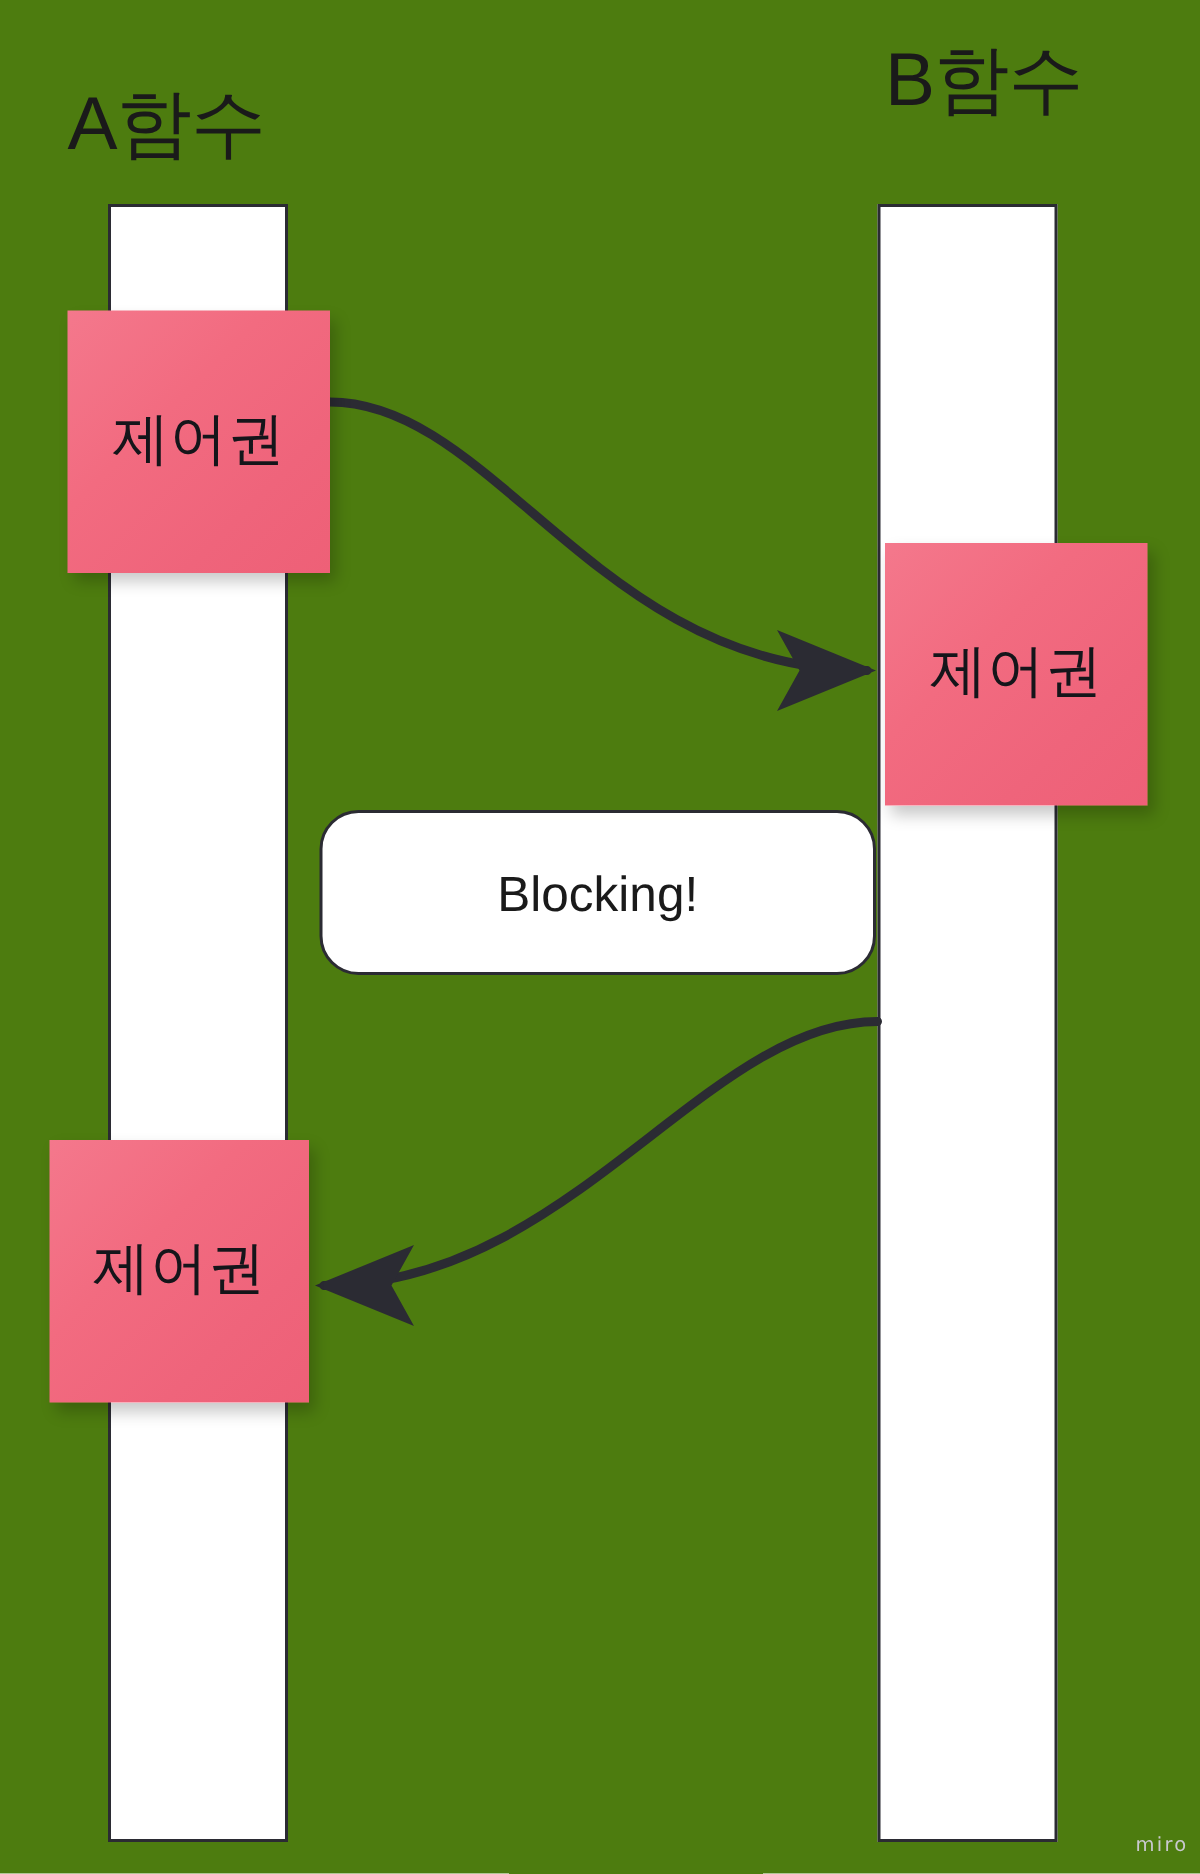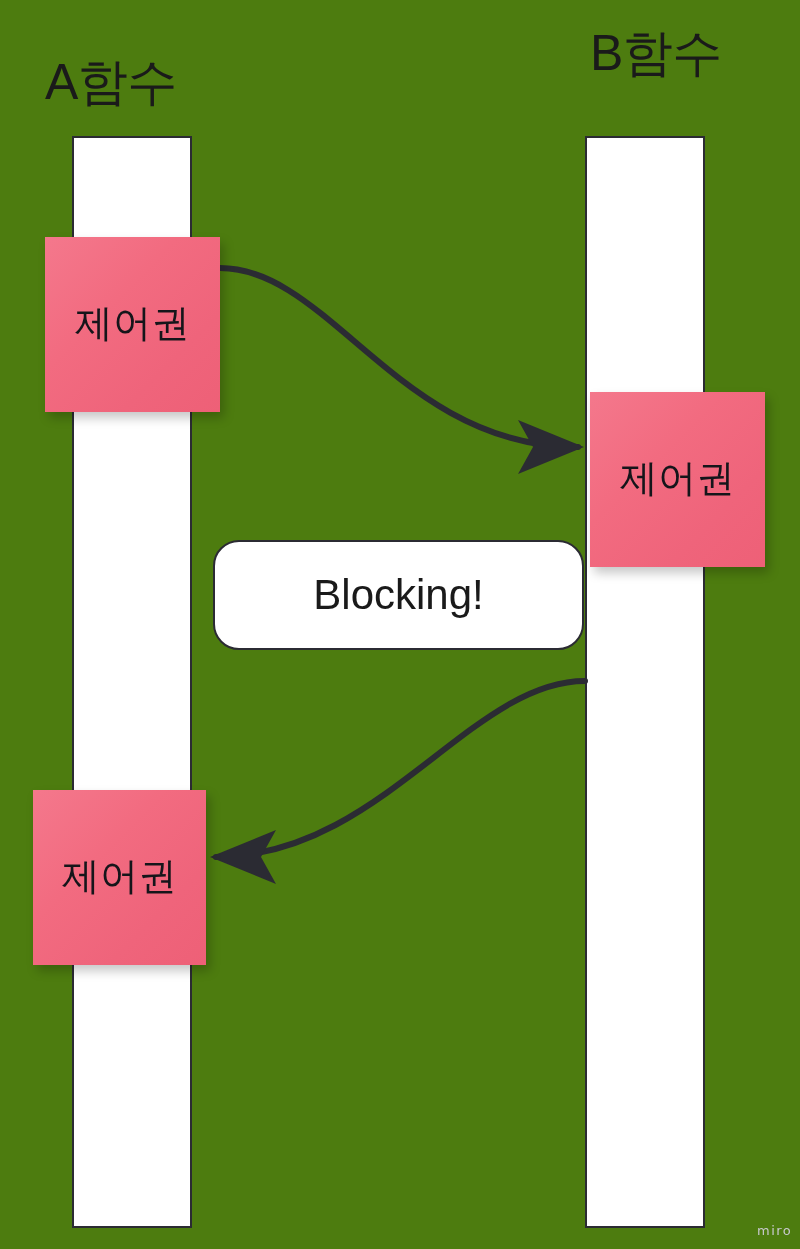--- a/index.html
+++ b/index.html
@@ -35,36 +35,35 @@
     box-sizing: border-box;
     display: flex;
     align-items: center;
     justify-content: center;
     color: #15151a;
     font-size: 38px;
     line-height: 1;
     letter-spacing: 0.5px;
     box-shadow: 4px 6px 10px rgba(0,0,0,0.22);
     background-image: linear-gradient(135deg, #f4788c 0%, #f26b80 38%, #ef647b 72%, #ee6077 100%);
-    margin-top: 30px;
   }
   .sticky .sticky-label {
     transform: translateY(-2px);
   }
   .note-box {
     position: absolute;
     box-sizing: border-box;
     border: 2px solid #2b2b33;
     border-radius: 26px;
     background: #ffffff;
     display: flex;
     align-items: center;
     justify-content: center;
     color: #1a1a1a;
-    font-size: 42px;
+    font-size: 33px;
     line-height: 1;
   }
   .connector-layer {
     position: absolute;
     left: 0;
     top: 0;
     width: 800px;
     height: 1249px;
     pointer-events: none;
   }

